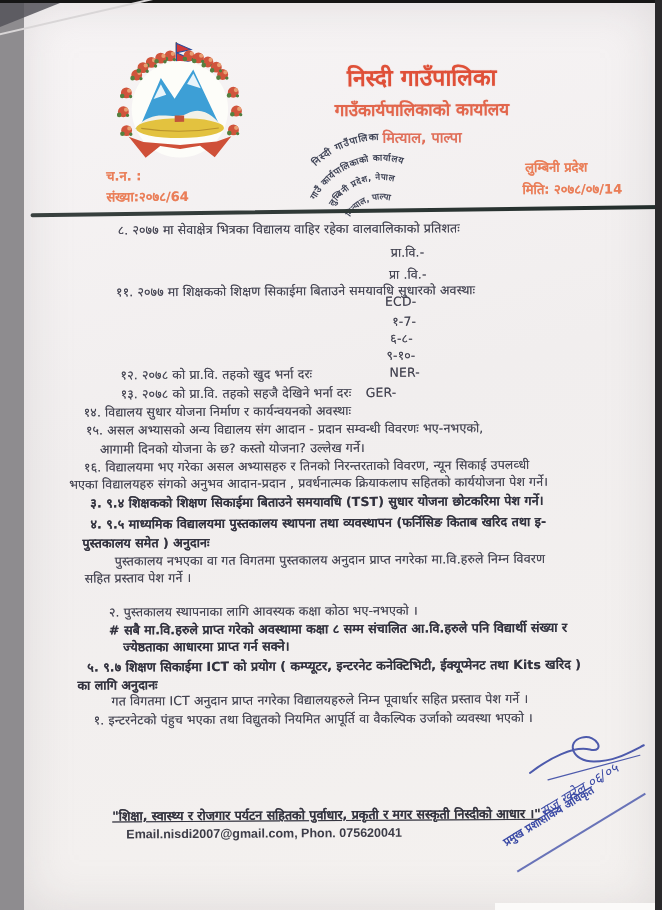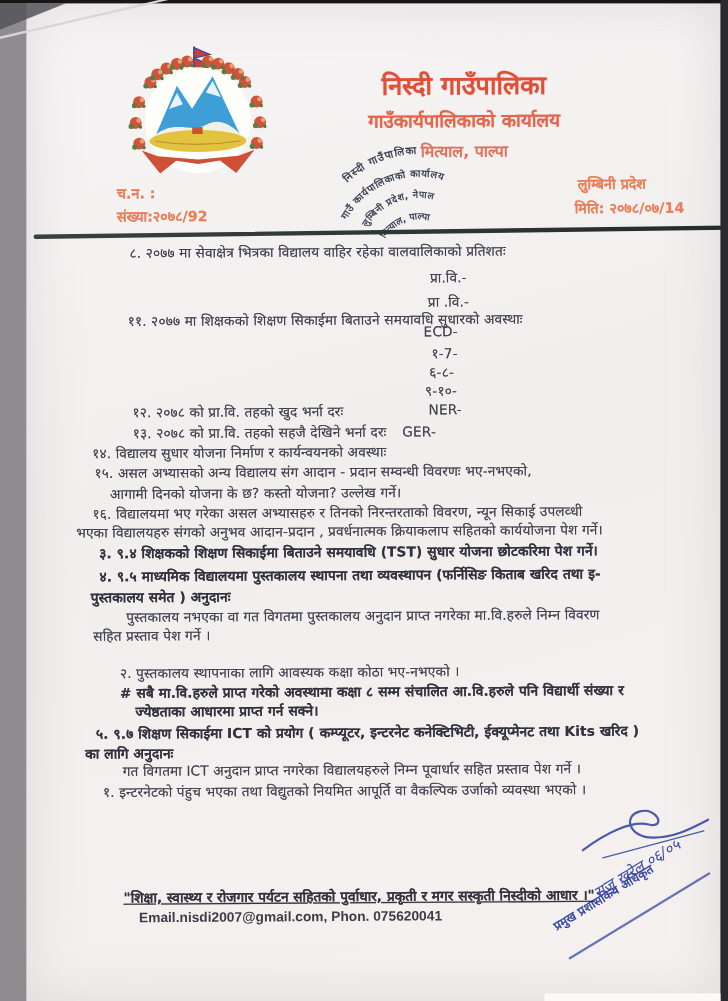--- a/index.html
+++ b/index.html
@@ -117,21 +117,21 @@
       </g>
 
       <path d="M14,92 L30,112 L44,101 L63,104 L82,101 L96,112 L112,92 L98,97 L63,100 L28,97 Z" fill="#cf5038"></path>
     </svg>
 
     <div class="h-mun">निस्दी गाउँपालिका</div>
     <div class="h-off">गाउँकार्यपालिकाको कार्यालय</div>
     <div class="h-place">मित्याल, पाल्पा</div>
 
     <div class="h-meta" style="left:84px;top:162px">च.न. :</div>
-    <div class="h-meta" style="left:84px;top:183px">संख्या:२०७८/92</div>
+    <div class="h-meta" style="left:84px;top:183px">संख्या:२०७८/64</div>
     <div class="h-meta" style="left:503px;top:156px">लुम्बिनी प्रदेश</div>
     <div class="h-meta" style="left:500px;top:178px">मिति: २०७८/०७/14</div>
 
     <svg class="stamp" width="196" height="132" viewBox="0 0 196 132">
       <defs>
         <path id="sarc1" d="M 18,85 A 95,95 0 0 1 174,85"></path>
         <path id="sarc2" d="M 34,97 A 75,75 0 0 1 157,97"></path>
         <path id="sarc3" d="M 50,108 A 55,55 0 0 1 141,108"></path>
         <path id="sarc4" d="M 66,119 A 36,36 0 0 1 125,119"></path>
       </defs>

